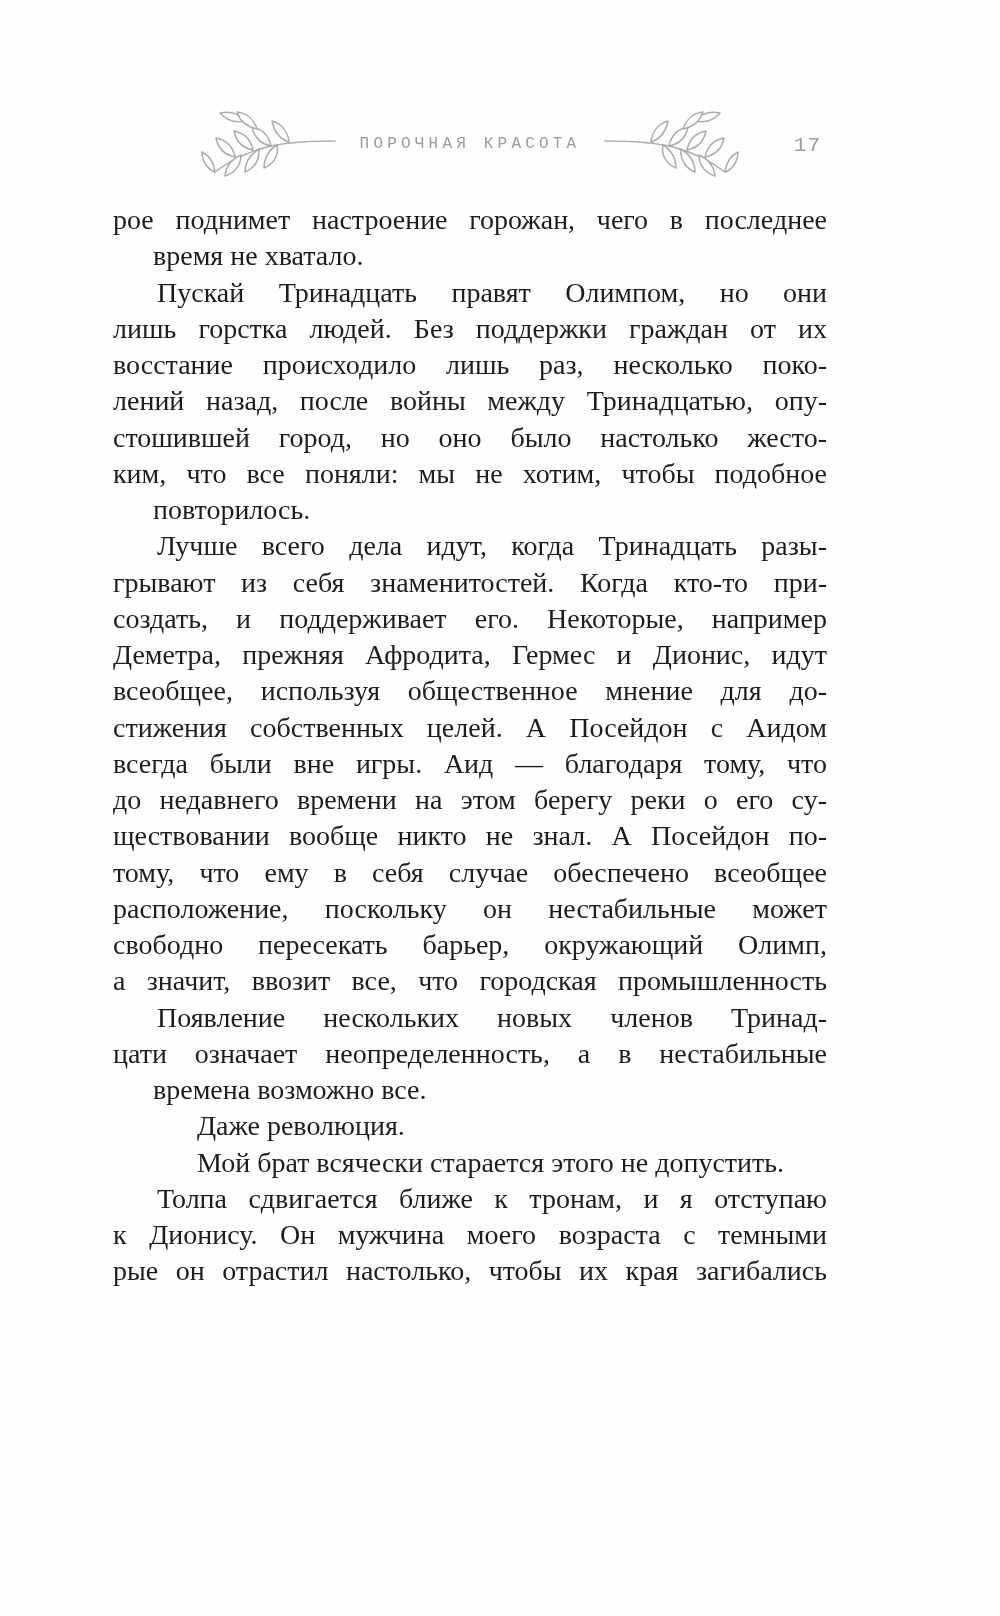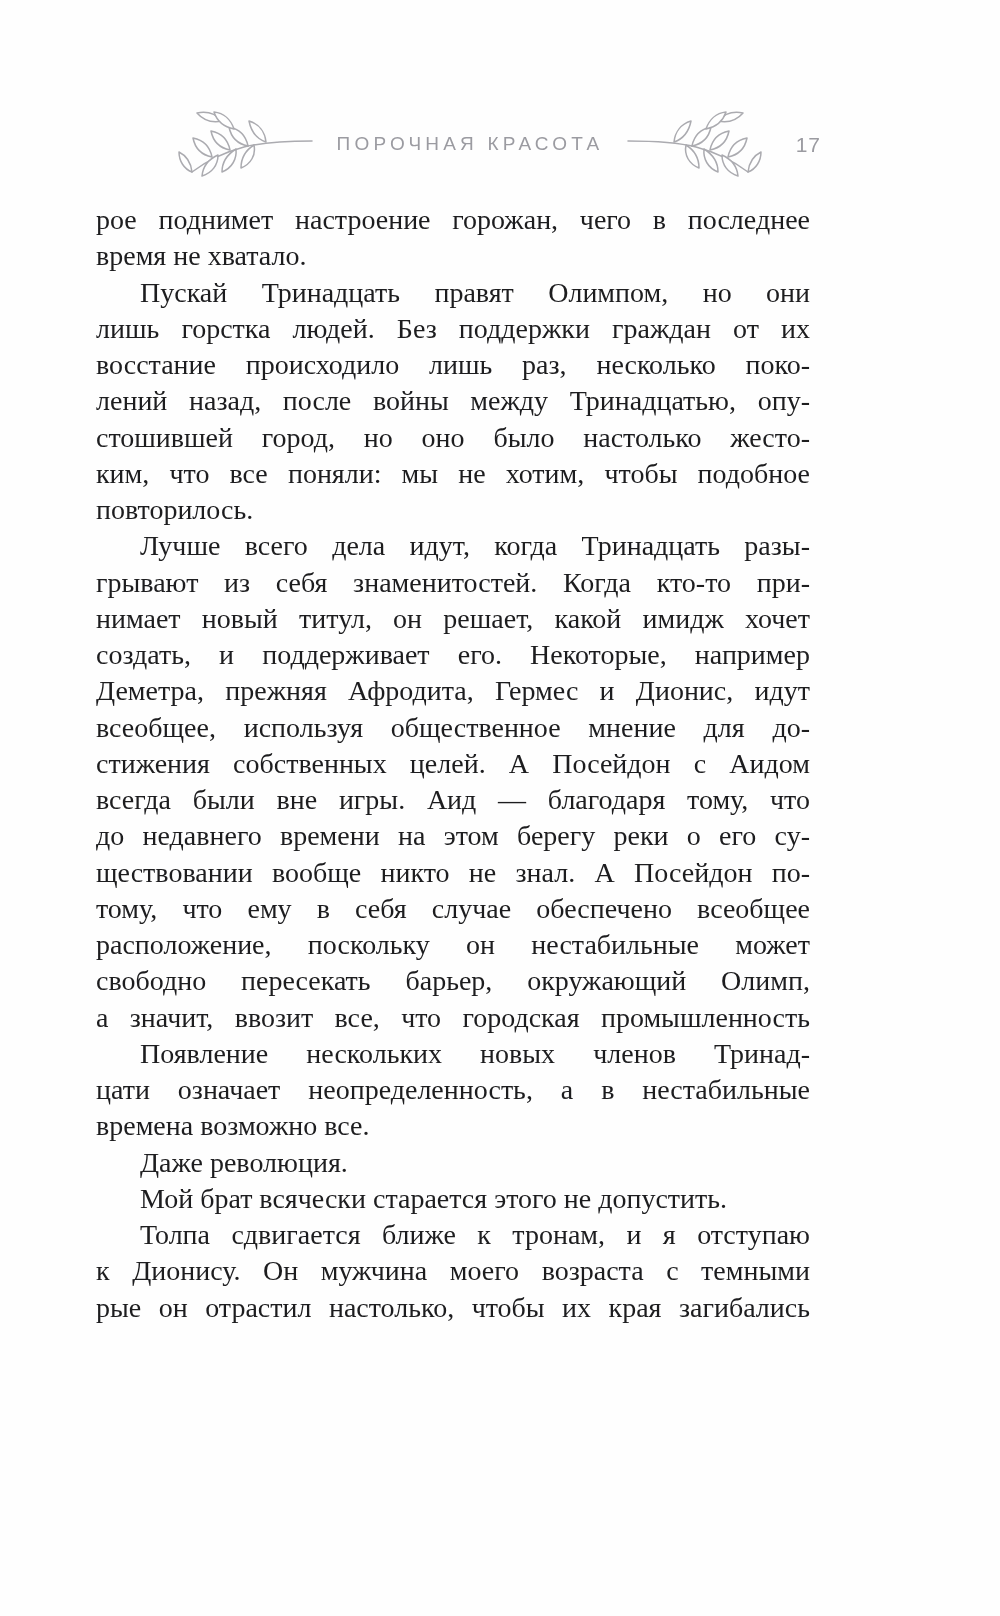--- a/index.html
+++ b/index.html
@@ -26,52 +26,52 @@
     gap: 24px;
     height: 100%;
   }
   .ornament {
     color: var(--ornament-gray, #ababb0);
     flex: 0 0 auto;
     display: block;
   }
   .ornament.mirrored { transform: scaleX(-1); }
   .running-title {
-    font-family: Liberation Sans, sans-serif;
-    font-size: 19px;
+    font-family: Liberation Mono, monospace;
+    font-size: 16px;
     font-weight: 400;
     letter-spacing: 4.2px;
     color: var(--header-gray, #9b9ba1);
     white-space: nowrap;
     transform: translateY(-1px);
   }
   .folio {
     position: absolute;
     right: 6px; top: 50%;
     transform: translateY(-50%);
-    font-family: Liberation Sans, sans-serif;
+    font-family: Liberation Mono, monospace;
     font-size: 21px;
     letter-spacing: 1px;
     color: var(--header-gray, #9b9ba1);
   }
   
   .body-text {
     position: absolute;
-    left: 96px; top: 202px;
+    left: 113px; top: 202px;
     width: 714px;
     color: var(--body-color, #1d1d1f);
   }
   .line {
     font-family: "Liberation Serif", serif;
     font-size: 28px;
     line-height: 36.25px;
     text-align: justify;
     text-align-last: justify;
   }
-  .line.end { text-align-last: left; }
+  .line.end { text-align-last: left; margin-left: 40px; }
   .line.indent { text-indent: var(--indent, 44px); }
 </style>
 </head>
 <body>
 
 <svg width="0" height="0" style="position:absolute" aria-hidden="true">
   <defs>
     <g id="branch" stroke="currentColor" stroke-width="1.5" stroke-linecap="round" stroke-linejoin="round">
       <path d="M134,32 C108,32 86,33 66,38 C47,43 30,51 14,63" fill="none"></path>
       <path d="M70,37 C64,27 56,18 44,12" fill="none"></path>
@@ -109,21 +109,20 @@
       <div class="line end">время не хватало.</div>
       <div class="line indent">Пускай Тринадцать правят Олимпом, но они</div>
       <div class="line">лишь горстка людей. Без поддержки граждан от их</div>
       <div class="line">восстание происходило лишь раз, несколько поко-</div>
       <div class="line">лений назад, после войны между Тринадцатью, опу-</div>
       <div class="line">стошившей город, но оно было настолько жесто-</div>
       <div class="line">ким, что все поняли: мы не хотим, чтобы подобное</div>
       <div class="line end">повторилось.</div>
       <div class="line indent">Лучше всего дела идут, когда Тринадцать разы-</div>
       <div class="line">грывают из себя знаменитостей. Когда кто-то при-</div>
-      <div class="line">нимает новый титул, он решает, какой имидж хочет</div>
       <div class="line">создать, и поддерживает его. Некоторые, например</div>
       <div class="line">Деметра, прежняя Афродита, Гермес и Дионис, идут</div>
       <div class="line">всеобщее, используя общественное мнение для до-</div>
       <div class="line">стижения собственных целей. А Посейдон с Аидом</div>
       <div class="line">всегда были вне игры. Аид — благодаря тому, что</div>
       <div class="line">до недавнего времени на этом берегу реки о его су-</div>
       <div class="line">ществовании вообще никто не знал. А Посейдон по-</div>
       <div class="line">тому, что ему в себя случае обеспечено всеобщее</div>
       <div class="line">расположение, поскольку он нестабильные может</div>
       <div class="line">свободно пересекать барьер, окружающий Олимп,</div>

